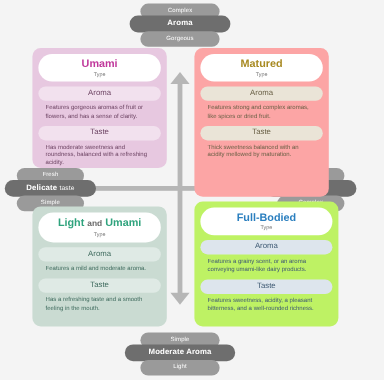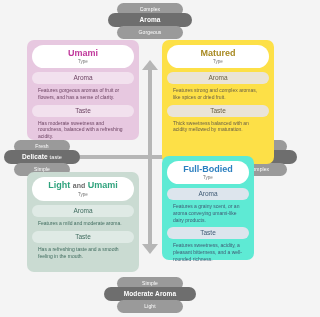--- a/index.html
+++ b/index.html
@@ -82,23 +82,23 @@
   .p-right-3{left:231px;top:163px;width:56px;}
 
   
   .card{
     position:absolute;
     border-radius:7px;
     padding:5px;
     box-sizing:border-box;
   }
   .card-fruity   {left:27px; top:40px; width:112px;height:100px;background:#e7c8e0;}
-  .card-matured  {left:162px;top:40px; width:112px;height:124px;background:#fde047;}
+  .card-matured  {left:162px;top:40px; width:112px;height:124px;background:#fca5a5;}
   .card-light    {left:27px; top:172px;width:112px;height:100px;background:#cadbd2;}
-  .card-full     {left:162px;top:156px;width:92px;height:104px;background:#5eead4;}
+  .card-full     {left:162px;top:168px;width:120px;height:104px;background:#bef264;}
 
   .title-box{
     background:#ffffff;
     border-radius:20px;
     text-align:center;
     padding:3px 0 3px;
   }
   .title-main{
     font-size:9px;font-weight:bold;line-height:10px;
   }

